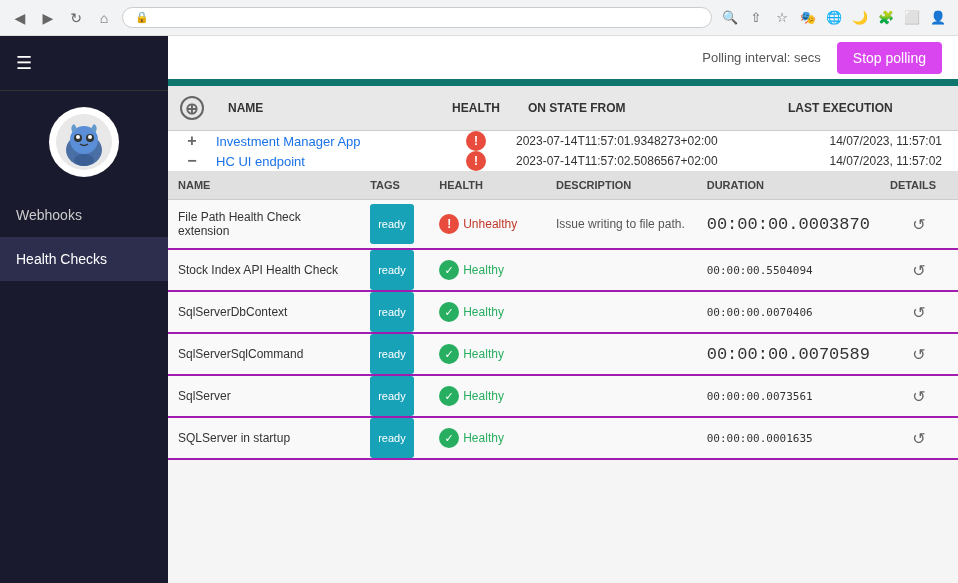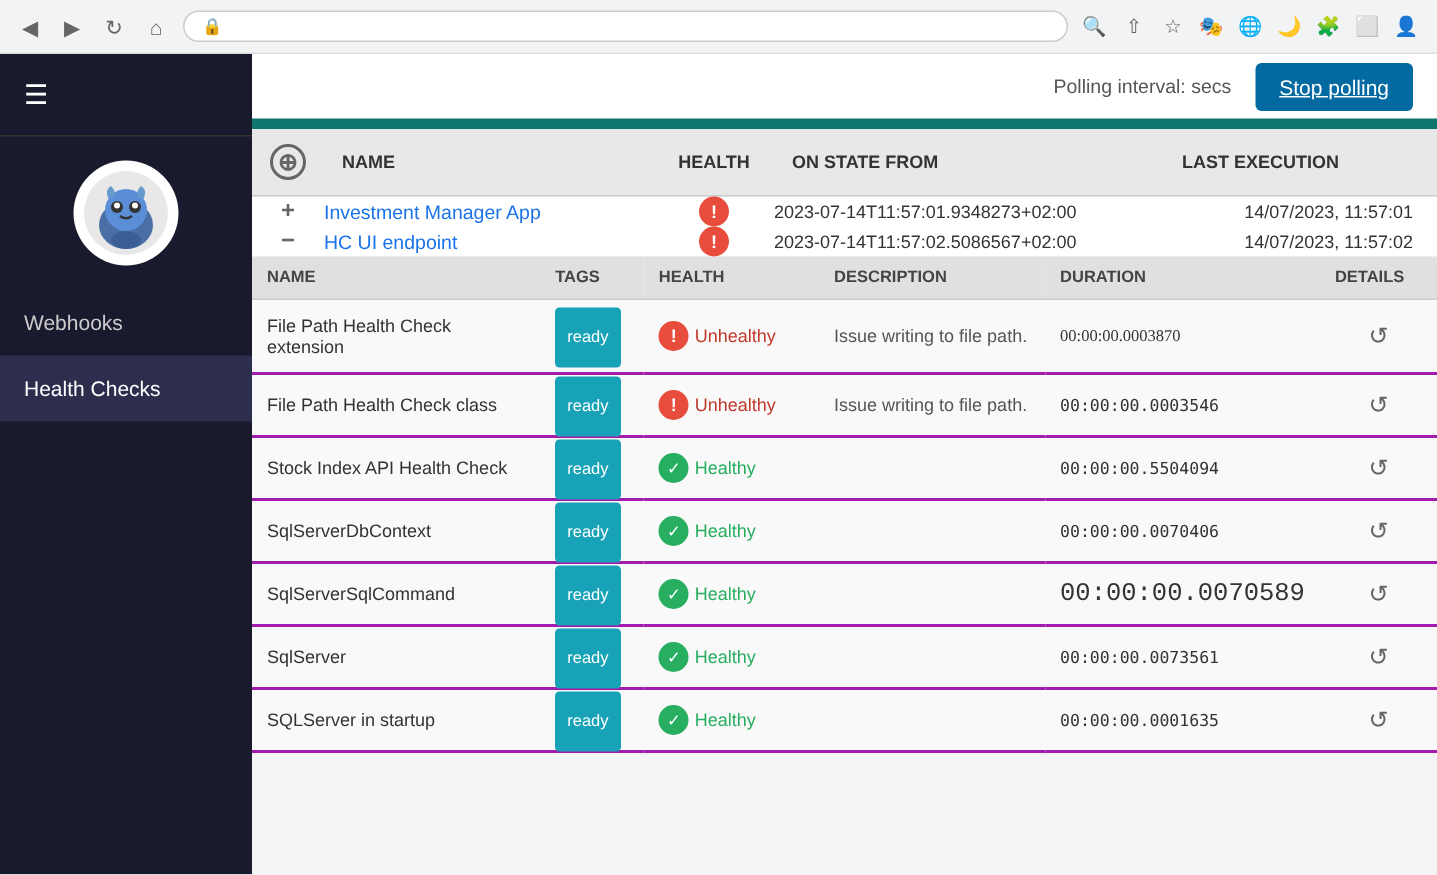--- a/index.html
+++ b/index.html
@@ -55,22 +55,22 @@
     .sidebar-item:not(.active) { color: #ccc; }
 
     
     .topbar {
       background: white; border-bottom: 7px solid #0f766e;
       padding: 10px 16px; display: flex; align-items: center; justify-content: flex-end;
       gap: 16px; height: 50px;
     }
     .polling-text { color: #555; font-size: 13px; }
     .stop-polling-btn {
-      background: #0369a1; color: white; border: none; padding: 8px 16px;
-      border-radius: 4px; cursor: pointer; font-size: 14px; font-weight: 500; text-decoration: underline;
+      background: #d946ef; color: white; border: none; padding: 8px 16px;
+      border-radius: 4px; cursor: pointer; font-size: 14px; font-weight: 500;
     }
 
     
     .main-content {
       flex: 1; overflow-y: auto; padding: 0;
     }
 
     
     .outer-table {
       width: 100%; border-collapse: collapse; background: white;
@@ -261,36 +261,21 @@
                 <tr>
     <td>File Path Health Check extension</td>
     <td><span class="tag-ready">ready</span></td>
     <td>
       <div class="health-unhealthy">
         <div class="health-icon-error">!</div>
         <span>Unhealthy</span>
       </div>
     </td>
     <td style="color:#555;">Issue writing to file path.</td>
-    <td style="font-family:Liberation Serif, serif; font-size:11px;">00:00:00.0003870</td>
-    <td style="text-align:center;">
-      <span class="history-btn" title="History">↺</span>
-    </td>
-  </tr>
-                    <tr>
-    <td>File Path Health Check class</td>
-    <td><span class="tag-ready">ready</span></td>
-    <td>
-      <div class="health-unhealthy">
-        <div class="health-icon-error">!</div>
-        <span>Unhealthy</span>
-      </div>
-    </td>
-    <td style="color:#555;">Issue writing to file path.</td>
-    <td style="font-family:monospace; font-size:11px;">00:00:00.0003546</td>
+    <td style="font-family:Liberation Mono, monospace; font-size:17px;">00:00:00.0003870</td>
     <td style="text-align:center;">
       <span class="history-btn" title="History">↺</span>
     </td>
   </tr>
                     <tr>
     <td>Stock Index API Health Check</td>
     <td><span class="tag-ready">ready</span></td>
     <td>
       <div class="health-healthy">
         <div class="health-icon-ok">✓</div>

